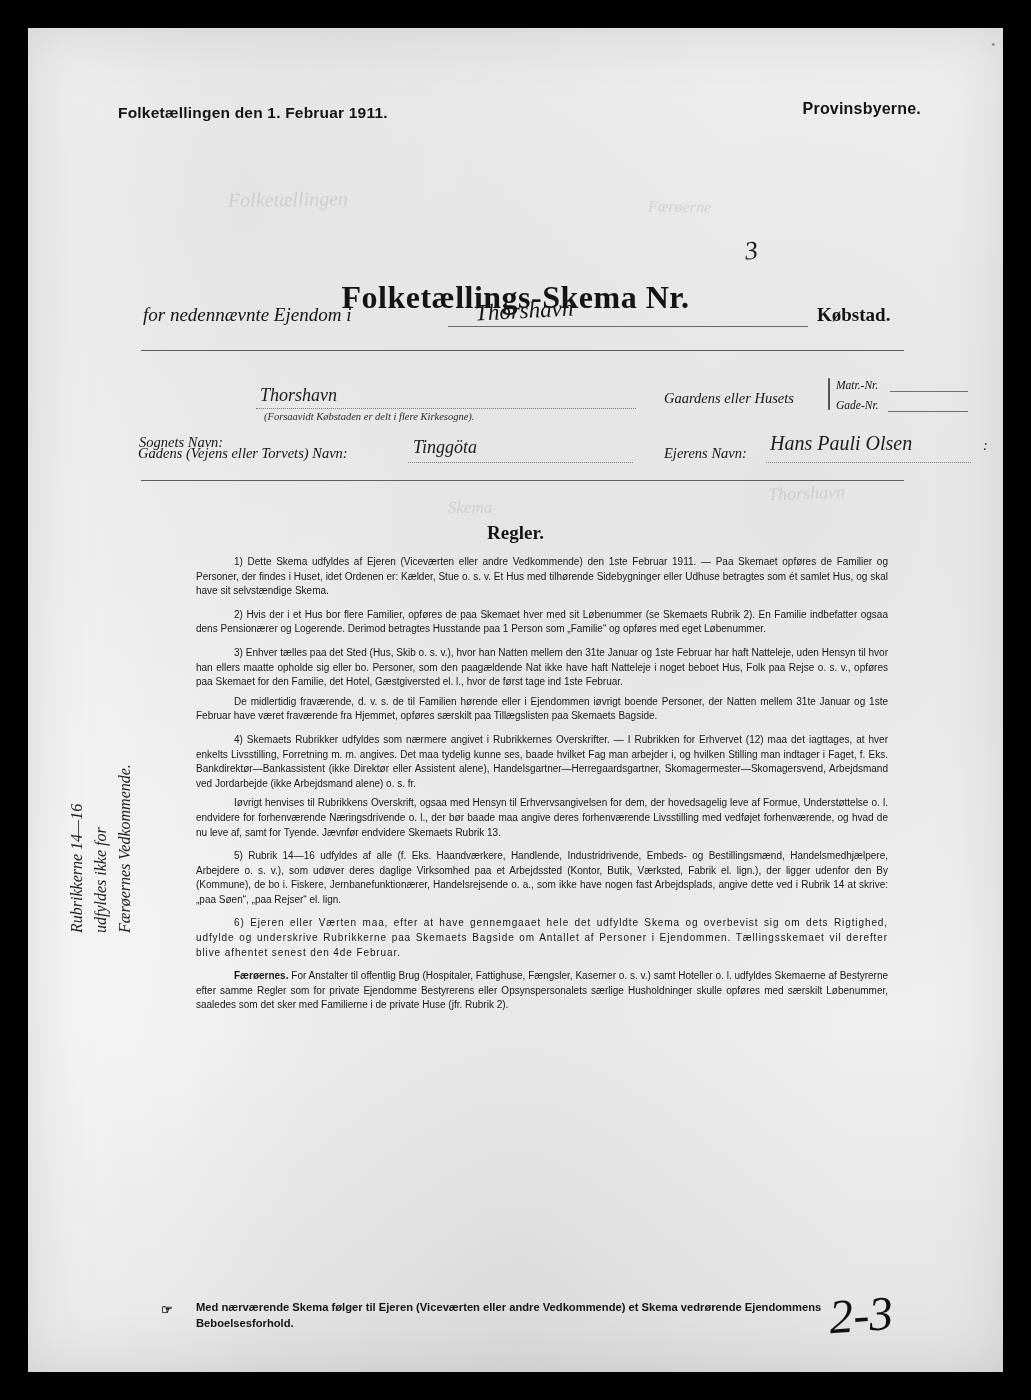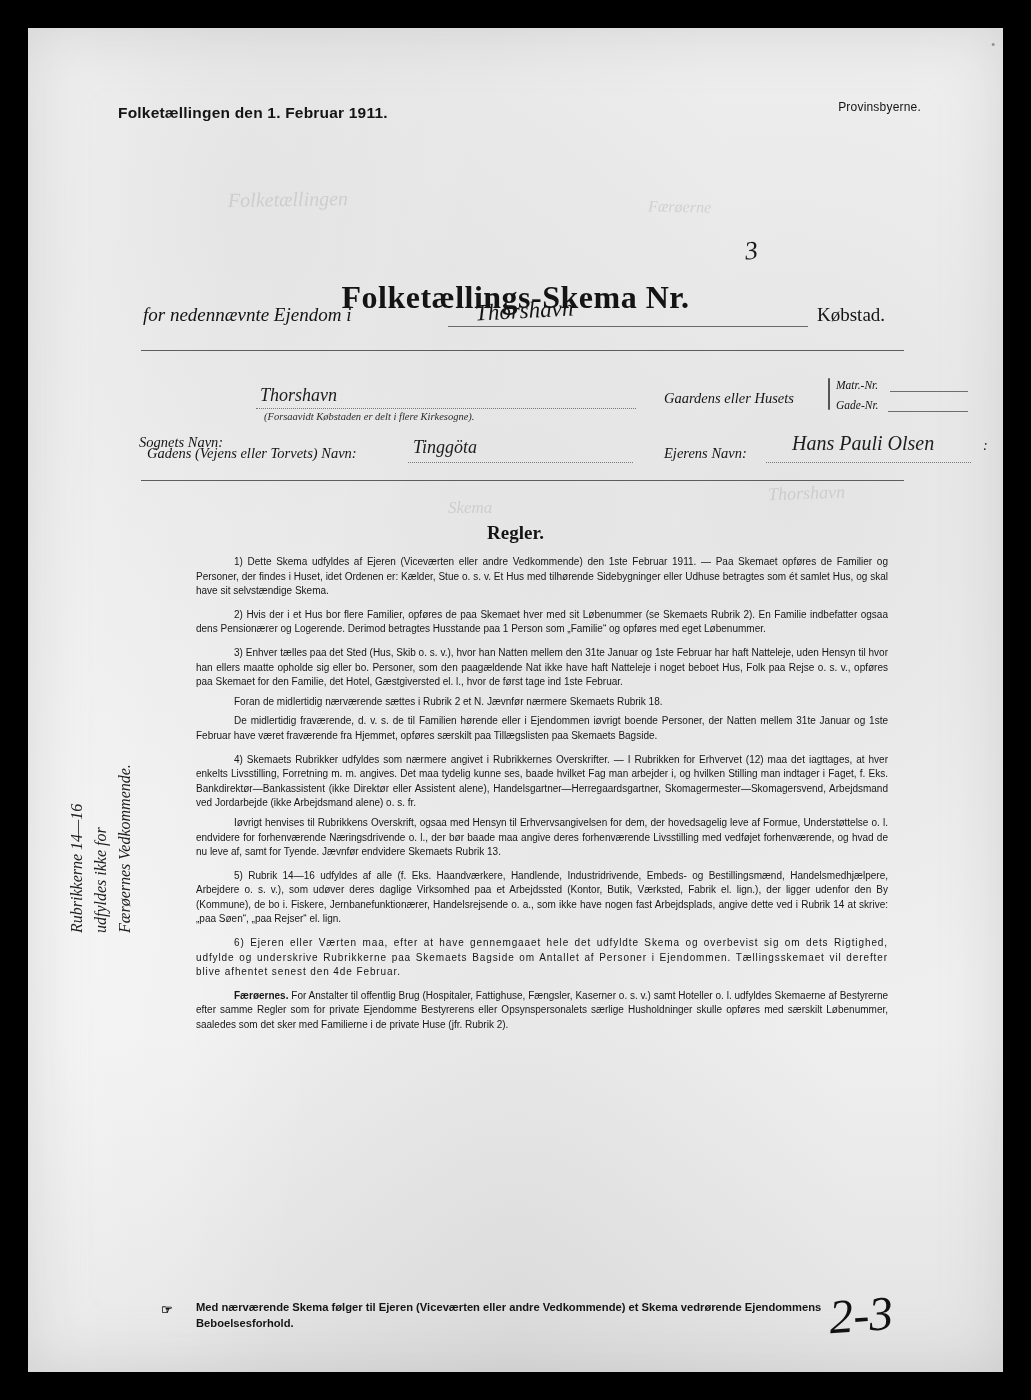--- a/index.html
+++ b/index.html
@@ -38,21 +38,21 @@
     pointer-events:none;
   }
 
   
   .hdr-left {
     position:absolute; left:90px; top:76px;
     font-size:15.5px; font-weight:bold; letter-spacing:0.2px;
   }
   .hdr-right {
     position:absolute; right:82px; top:72px;
-    font-size:12px; font-weight:normal; letter-spacing:0.2px;
+    font-size:16px; font-weight:bold; letter-spacing:0.2px;
   }
 
   .title {
     position:absolute; left:0; right:0; top:205px;
     text-align:center;
     font-family:"Liberation Serif", serif;
     font-size:32px; font-weight:bold;
     letter-spacing:0.5px;
     margin-top:46px;
   }
@@ -73,21 +73,21 @@
   .line2 .lbl { position:absolute; left:0; top:0; }
   .line2 .hand {
     position:absolute; left:332px; top:-6px;
     font-size:23px;
     transform:rotate(-3deg);
   }
   .line2 .rule {
     position:absolute; left:305px; top:22px; width:360px;
     border-bottom:1px solid #6a6a6a;
   }
-  .line2 .kobstad { position:absolute; left:674px; top:0; font-weight:normal; font-style:normal; }
+  .line2 .kobstad { position:absolute; left:674px; top:0; font-weight:bold; font-style:normal; }
 
   .rule-wide {
     position:absolute; left:113px; width:763px;
     border-bottom:1px solid #5d5d5d;
   }
 
   .field { position:absolute; font-family:"Liberation Serif", serif; font-size:14.5px; font-style:italic; }
   .field .hand {
     font-family:"Liberation Serif", serif;
     font-size:18px; font-style:italic; color:#1c1c1c;
@@ -185,42 +185,41 @@
   <div style="position:absolute; left:228px; top:380px; width:380px; border-bottom:1px dotted #777;"></div>
   <div class="field small-note" style="left:236px; top:383px;">(Forsaavidt Købstaden er delt i flere Kirkesogne).</div>
 
   <div class="field" style="left:636px; top:362px; font-size:14.5px;">Gaardens eller Husets</div>
   <div style="position:absolute; left:800px; top:350px; height:32px; border-left:2px solid #555; border-radius:3px;"></div>
   <div class="field" style="left:808px; top:351px; font-size:11.5px;">Matr.-Nr.</div>
   <div style="position:absolute; left:862px; top:363px; width:78px; border-bottom:1px solid #6e6e6e;"></div>
   <div class="field" style="left:808px; top:371px; font-size:11.5px;">Gade-Nr.</div>
   <div style="position:absolute; left:860px; top:383px; width:80px; border-bottom:1px solid #6e6e6e;"></div>
 
-  <div class="field" style="left:119px; top:417px;">Gadens (Vejens eller Torvets) Navn:</div>
+  <div class="field" style="left:110px; top:417px;">Gadens (Vejens eller Torvets) Navn:</div>
   <div class="field" style="left:385px; top:409px;">
     <span class="hand">Tinggöta</span>
   </div>
   <div style="position:absolute; left:380px; top:434px; width:225px; border-bottom:1px dotted #777;"></div>
 
   <div class="field" style="left:636px; top:417px;">Ejerens Navn:</div>
-  <div class="field" style="left:742px; top:404px;margin-left:22px;">
+  <div class="field" style="left:742px; top:404px;">
     <span class="hand" style="font-size:20px;">Hans Pauli Olsen</span>
   </div>
   <div style="position:absolute; left:738px; top:434px; width:205px; border-bottom:1px dotted #777;"></div>
   <div class="field" style="left:955px; top:410px; font-size:14px;">:</div>
 
   <div class="rule-wide" style="top:452px;"></div>
 
   <div class="regler-h">Regler.</div>
 
   <div class="rules">
     <p class="ind">1) Dette Skema udfyldes af Ejeren (Viceværten eller andre Vedkommende) den 1ste Februar 1911. — Paa Skemaet opføres de Familier og Personer, der findes i Huset, idet Ordenen er: Kælder, Stue o. s. v. Et Hus med tilhørende Sidebygninger eller Udhuse betragtes som ét samlet Hus, og skal have sit selvstændige Skema.</p>
     <p class="ind">2) Hvis der i et Hus bor flere Familier, opføres de paa Skemaet hver med sit Løbenummer (se Skemaets Rubrik 2). En Familie indbefatter ogsaa dens Pensionærer og Logerende. Derimod betragtes Husstande paa 1 Person som „Familie“ og opføres med eget Løbenummer.</p>
     <p class="ind tight">3) Enhver tælles paa det Sted (Hus, Skib o. s. v.), hvor han Natten mellem den 31te Januar og 1ste Februar har haft Natteleje, uden Hensyn til hvor han ellers maatte opholde sig eller bo. Personer, som den paagældende Nat ikke have haft Natteleje i noget beboet Hus, Folk paa Rejse o. s. v., opføres paa Skemaet for den Familie, det Hotel, Gæstgiversted el. l., hvor de først tage ind 1ste Februar.</p>
-    <p class="ind tight">Foran de midlertidig nærværende sættes i Rubrik 2 et N. Jævnfør nærmere Skemaets Rubrik 18.</p>
     <p class="ind">De midlertidig fraværende, d. v. s. de til Familien hørende eller i Ejendommen iøvrigt boende Personer, der Natten mellem 31te Januar og 1ste Februar have været fraværende fra Hjemmet, opføres særskilt paa Tillægslisten paa Skemaets Bagside.</p>
     <p class="ind tight">4) Skemaets Rubrikker udfyldes som nærmere angivet i Rubrikkernes Overskrifter. — I Rubrikken for Erhvervet (12) maa det iagttages, at hver enkelts Livsstilling, Forretning m. m. angives. Det maa tydelig kunne ses, baade hvilket Fag man arbejder i, og hvilken Stilling man indtager i Faget, f. Eks. Bankdirektør—Bankassistent (ikke Direktør eller Assistent alene), Handelsgartner—Herregaardsgartner, Skomagermester—Skomagersvend, Arbejdsmand ved Jordarbejde (ikke Arbejdsmand alene) o. s. fr.</p>
     <p class="ind">Iøvrigt henvises til Rubrikkens Overskrift, ogsaa med Hensyn til Erhvervsangivelsen for dem, der hovedsagelig leve af Formue, Understøttelse o. l. endvidere for forhenværende Næringsdrivende o. l., der bør baade maa angive deres forhenværende Livsstilling med vedføjet forhenværende, og hvad de nu leve af, samt for Tyende. Jævnfør endvidere Skemaets Rubrik 13.</p>
     <p class="ind">5) Rubrik 14—16 udfyldes af alle (f. Eks. Haandværkere, Handlende, Industridrivende, Embeds- og Bestillingsmænd, Handelsmedhjælpere, Arbejdere o. s. v.), som udøver deres daglige Virksomhed paa et Arbejdssted (Kontor, Butik, Værksted, Fabrik el. lign.), der ligger udenfor den By (Kommune), de bo i. Fiskere, Jernbanefunktionærer, Handelsrejsende o. a., som ikke have nogen fast Arbejdsplads, angive dette ved i Rubrik 14 at skrive: „paa Søen“, „paa Rejser“ el. lign.</p>
     <p class="ind sp">6) Ejeren eller Værten maa, efter at have gennemgaaet hele det udfyldte Skema og overbevist sig om dets Rigtighed, udfylde og underskrive Rubrikkerne paa Skemaets Bagside om Antallet af Personer i Ejendommen. Tællingsskemaet vil derefter blive afhentet senest den 4de Februar.</p>
     <p class="ind">
       <span class="bold">Færøernes.</span>
       <span>For Anstalter til offentlig Brug (Hospitaler, Fattighuse, Fængsler, Kaserner o. s. v.) samt Hoteller o. l. udfyldes Skemaerne af Bestyrerne efter samme Regler som for private Ejendomme Bestyrerens eller Opsynspersonalets særlige Husholdninger skulle opføres med særskilt Løbenummer, saaledes som det sker med Familierne i de private Huse (jfr. Rubrik 2).</span>
     </p>
   </div>

